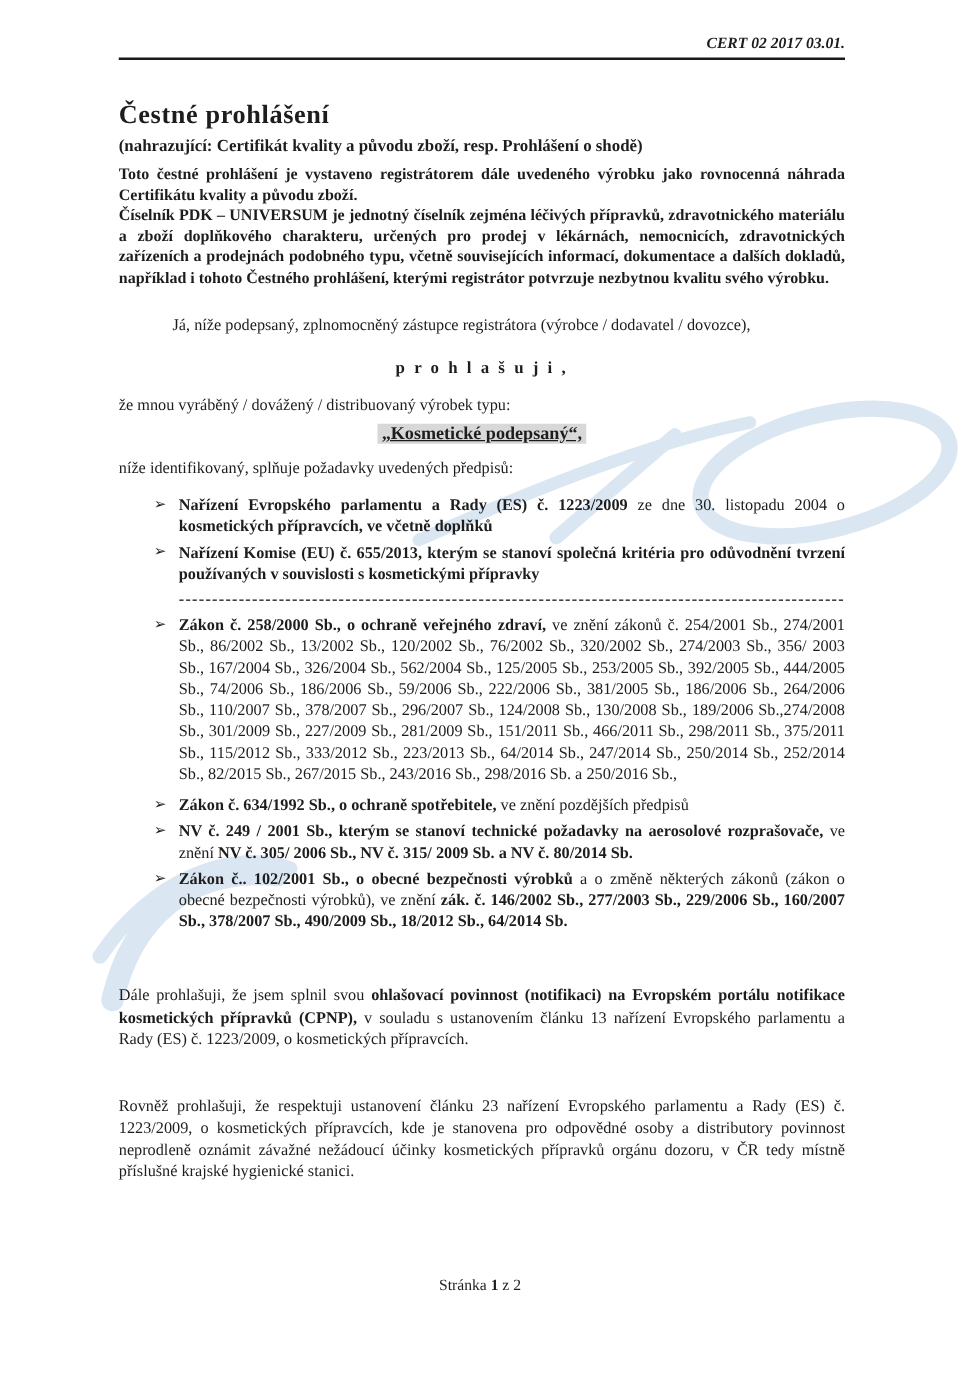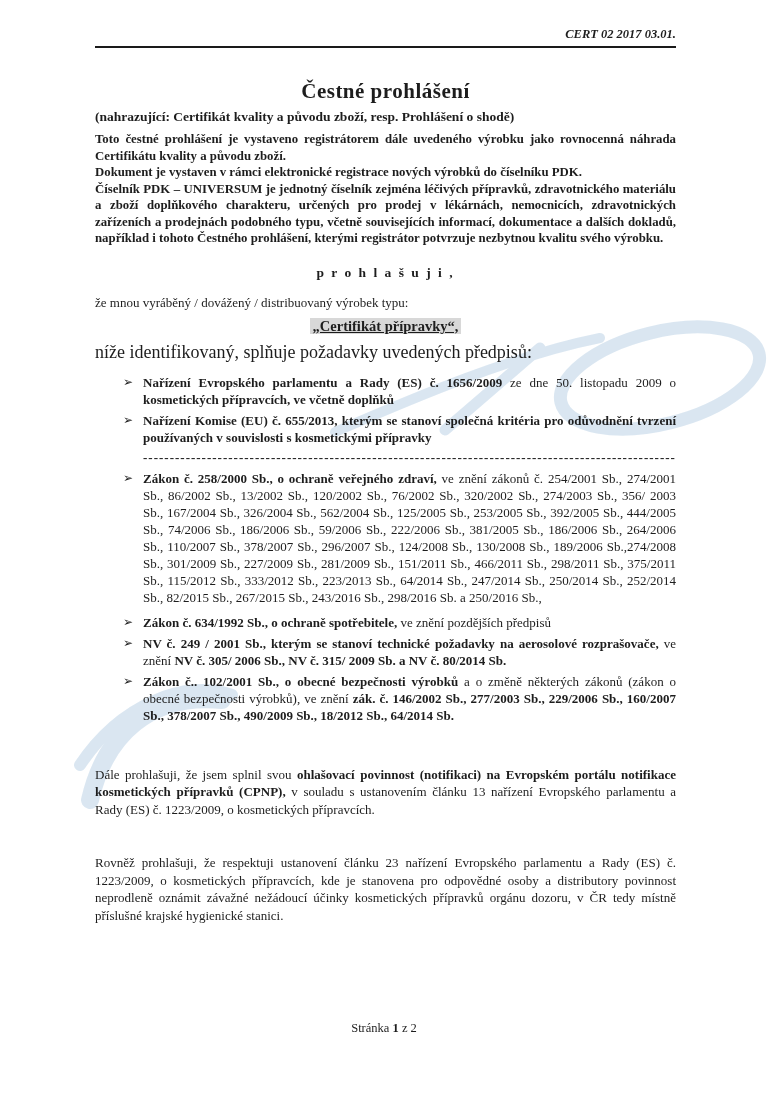--- a/index.html
+++ b/index.html
@@ -25,21 +25,21 @@
     text-align: right;
     font-style: italic;
     font-weight: bold;
     font-size: 12.5px;
     line-height: 15px;
   }
   .rule { border: 0; border-top: 2px solid #1a1a1a; margin: 4px 0 0 0; }
 
   .title {
     margin: 31px 0 0 0;
-    text-align: center;
+    text-align: left;
     font-weight: bold;
     font-size: 21px;
     letter-spacing: .5px;
   }
   .subtitle {
     margin-top: 5px;
     text-align: left;
     font-weight: bold;
     font-size: 13.5px;
   }
@@ -64,21 +64,21 @@
   }
   .product-intro { margin-top: 13px; font-size: 13px; line-height: 17px; }
   .product-line { margin-top: 6px; text-align: center; }
   .product-line .hl {
     background: var(--highlight, #d8d8d8);
     font-weight: bold;
     font-size: 14.5px;
     text-decoration: underline;
     padding: 0 3px;
   }
-  .outro { margin-top: 9px; font-size: 18px; line-height: 17px; }
+  .outro { margin-top: 9px; font-size: 13px; line-height: 17px; }
 
   .reg-list { margin: 13px 0 0 0; padding: 0; list-style: none; }
   .reg-list li { display: flex; padding-left: 28px; margin-bottom: 4px; font-size: 13px; line-height: 17px; }
   .reg-list .bullet { flex: 0 0 20px; font-size: 12px; }
   .reg-list .li-text { flex: 1; text-align: justify; }
   .reg-list li.gap-after { margin-bottom: 8px; }
   .sep {
     margin: 3px 0 5px 48px;
     font-weight: bold;
     font-size: 13px;
@@ -119,35 +119,35 @@
   <div class="content">
 
     <div class="cert-ref">CERT 02 2017 03.01.</div>
     <hr class="rule">
 
     <h1 class="title">Čestné prohlášení</h1>
     <div class="subtitle">(nahrazující: Certifikát kvality a původu zboží, resp. Prohlášení o shodě)</div>
 
     <div class="preamble">
       <p>Toto čestné prohlášení je vystaveno registrátorem dále uvedeného výrobku jako rovnocenná náhrada Certifikátu kvality a původu zboží.</p>
-      <p>Dokument je vystaven v rámci elektronické registrace nových výrobků do číselníku PDK.</p>
       <p>Číselník PDK – UNIVERSUM je jednotný číselník zejména léčivých přípravků, zdravotnického materiálu a zboží doplňkového charakteru, určených pro prodej v lékárnách, nemocnicích, zdravotnických zařízeních a prodejnách podobného typu, včetně souvisejících informací, dokumentace a dalších dokladů, například i tohoto Čestného prohlášení, kterými registrátor potvrzuje nezbytnou kvalitu svého výrobku.</p>
     </div>
 
+    <div class="intro">Já, níže podepsaný, zplnomocněný zástupce registrátora (výrobce / dodavatel / dovozce),</div>
     <div class="verb">p r o h l a š u j i ,</div>
     <div class="product-intro">že mnou vyráběný / dovážený  / distribuovaný výrobek typu:</div>
     <div class="product-line">
-      <span class="hl">„Certifikát přípravky“,</span>
+      <span class="hl">„Kosmetické podepsaný“,</span>
     </div>
     <div class="outro">níže identifikovaný, splňuje požadavky uvedených předpisů:</div>
 
     <ul class="reg-list">
       <li>
         <span class="bullet">➢</span>
-        <span class="li-text"><span class="b">Nařízení Evropského parlamentu a Rady (ES) č. 1656/2009</span><span> ze dne 50. listopadu 2009 o </span><span class="b">kosmetických přípravcích, ve včetně doplňků</span></span>
+        <span class="li-text"><span class="b">Nařízení Evropského parlamentu a Rady (ES) č. 1223/2009</span><span> ze dne 30. listopadu 2004 o </span><span class="b">kosmetických přípravcích, ve včetně doplňků</span></span>
       </li>
       <li>
         <span class="bullet">➢</span>
         <span class="li-text"><span class="b">Nařízení Komise (EU) č. 655/2013, kterým se stanoví společná kritéria pro odůvodnění tvrzení používaných v souvislosti s kosmetickými přípravky</span></span>
       </li>
     </ul>
 
     <div class="sep">--------------------------------------------------------------------------------------------------------------------------------------------</div>
 
     <ul class="reg-list" style="margin-top:0">

